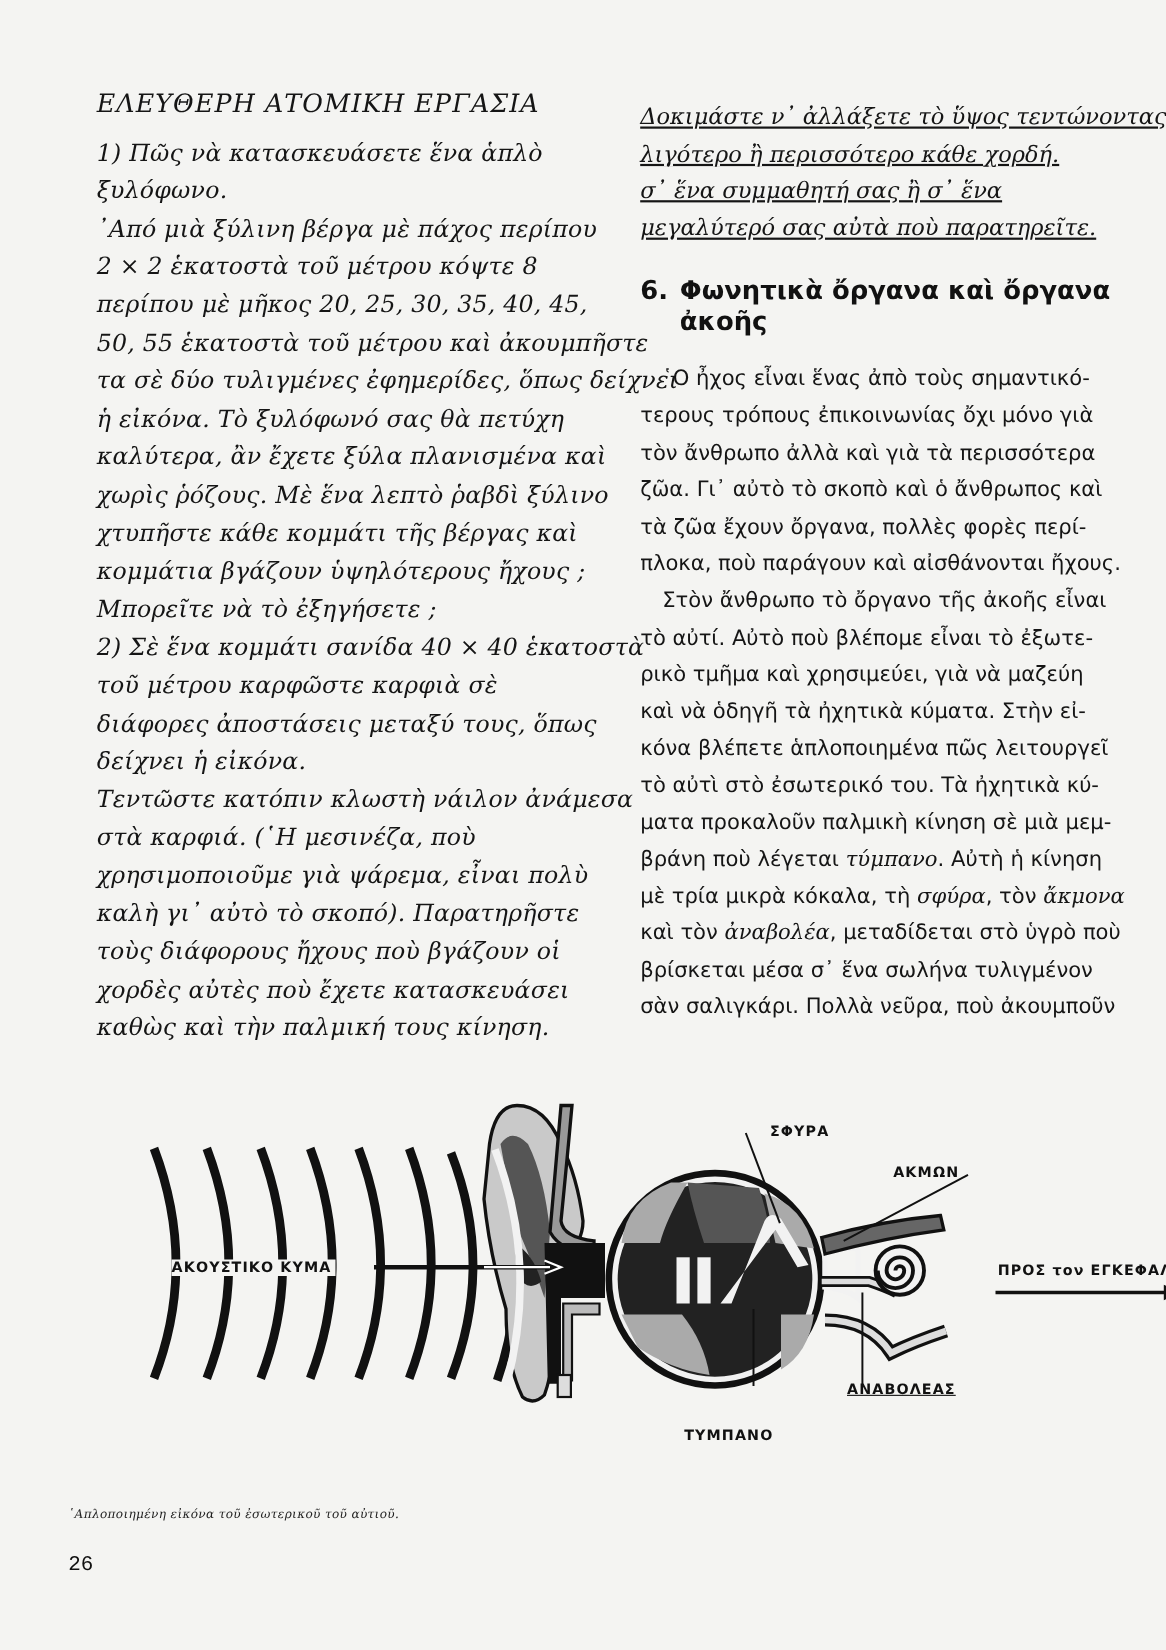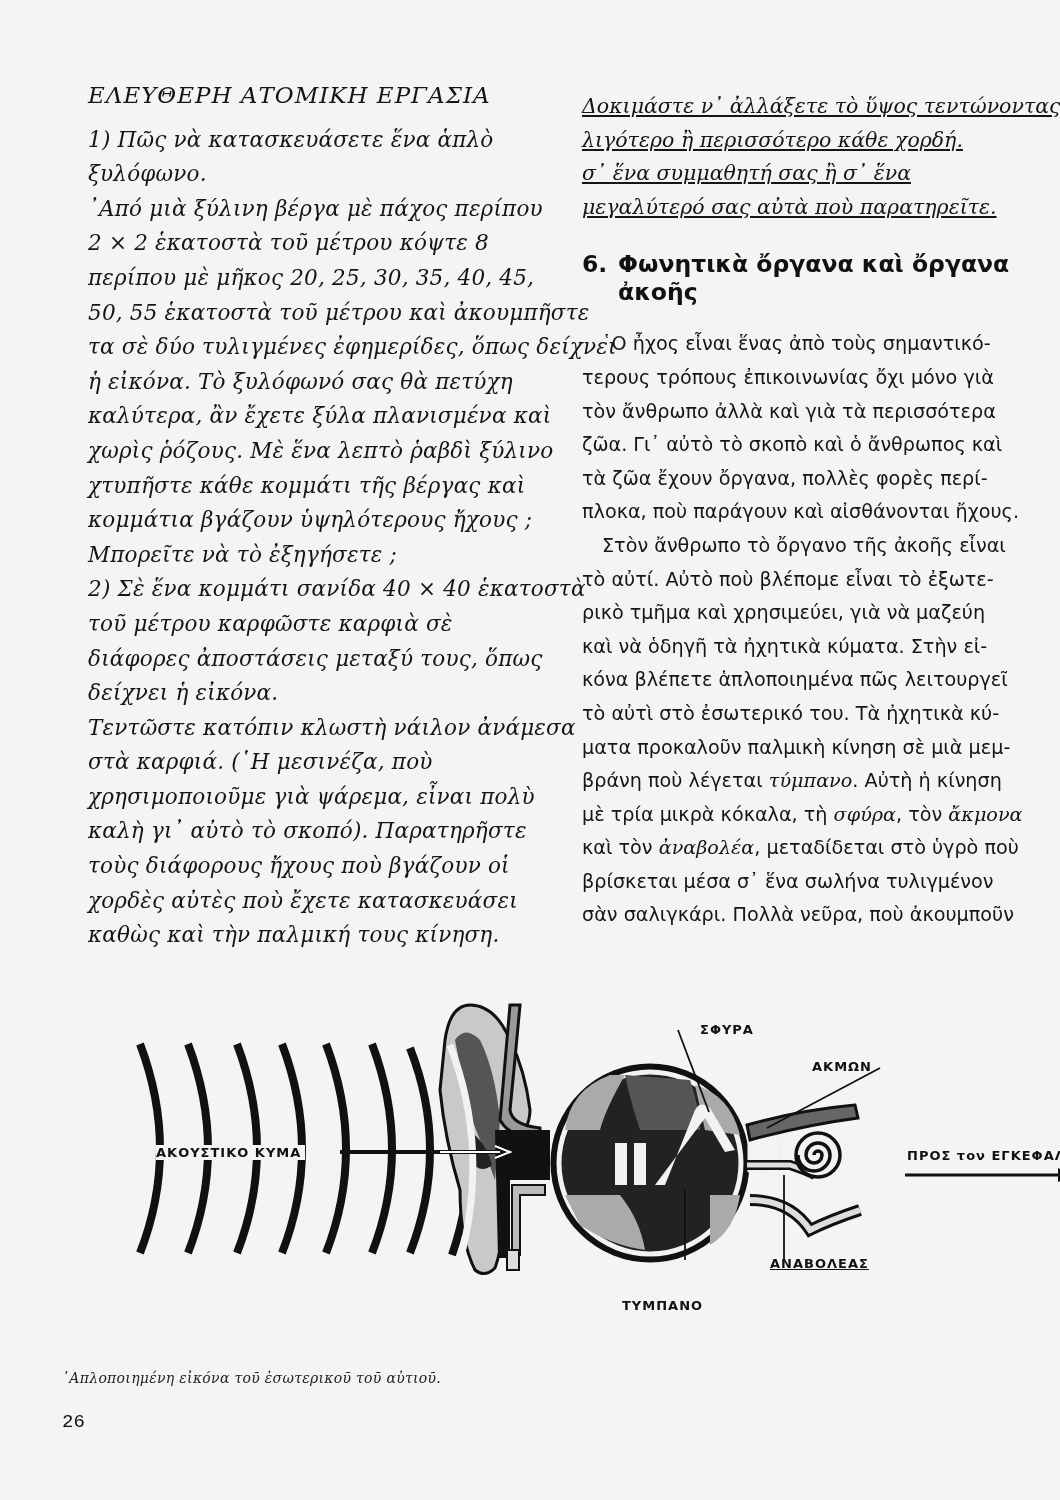--- a/index.html
+++ b/index.html
@@ -83,21 +83,21 @@
     letter-spacing: 1px;
     color: #111;
     white-space: nowrap;
   }
 
   .caption {
     position: absolute;
     left: 62px; top: 1370px;
     font-family: "DejaVu Serif", "Liberation Serif", serif;
     font-style: italic;
-    font-size: 14px;
+    font-size: 11px;
     color: #222;
     letter-spacing: 0.3px;
   }
   .page-number {
     position: absolute;
     left: 62px; top: 1411px;
     font-family: Liberation Mono, monospace;
     font-size: 19px;
     color: #111;
   }

